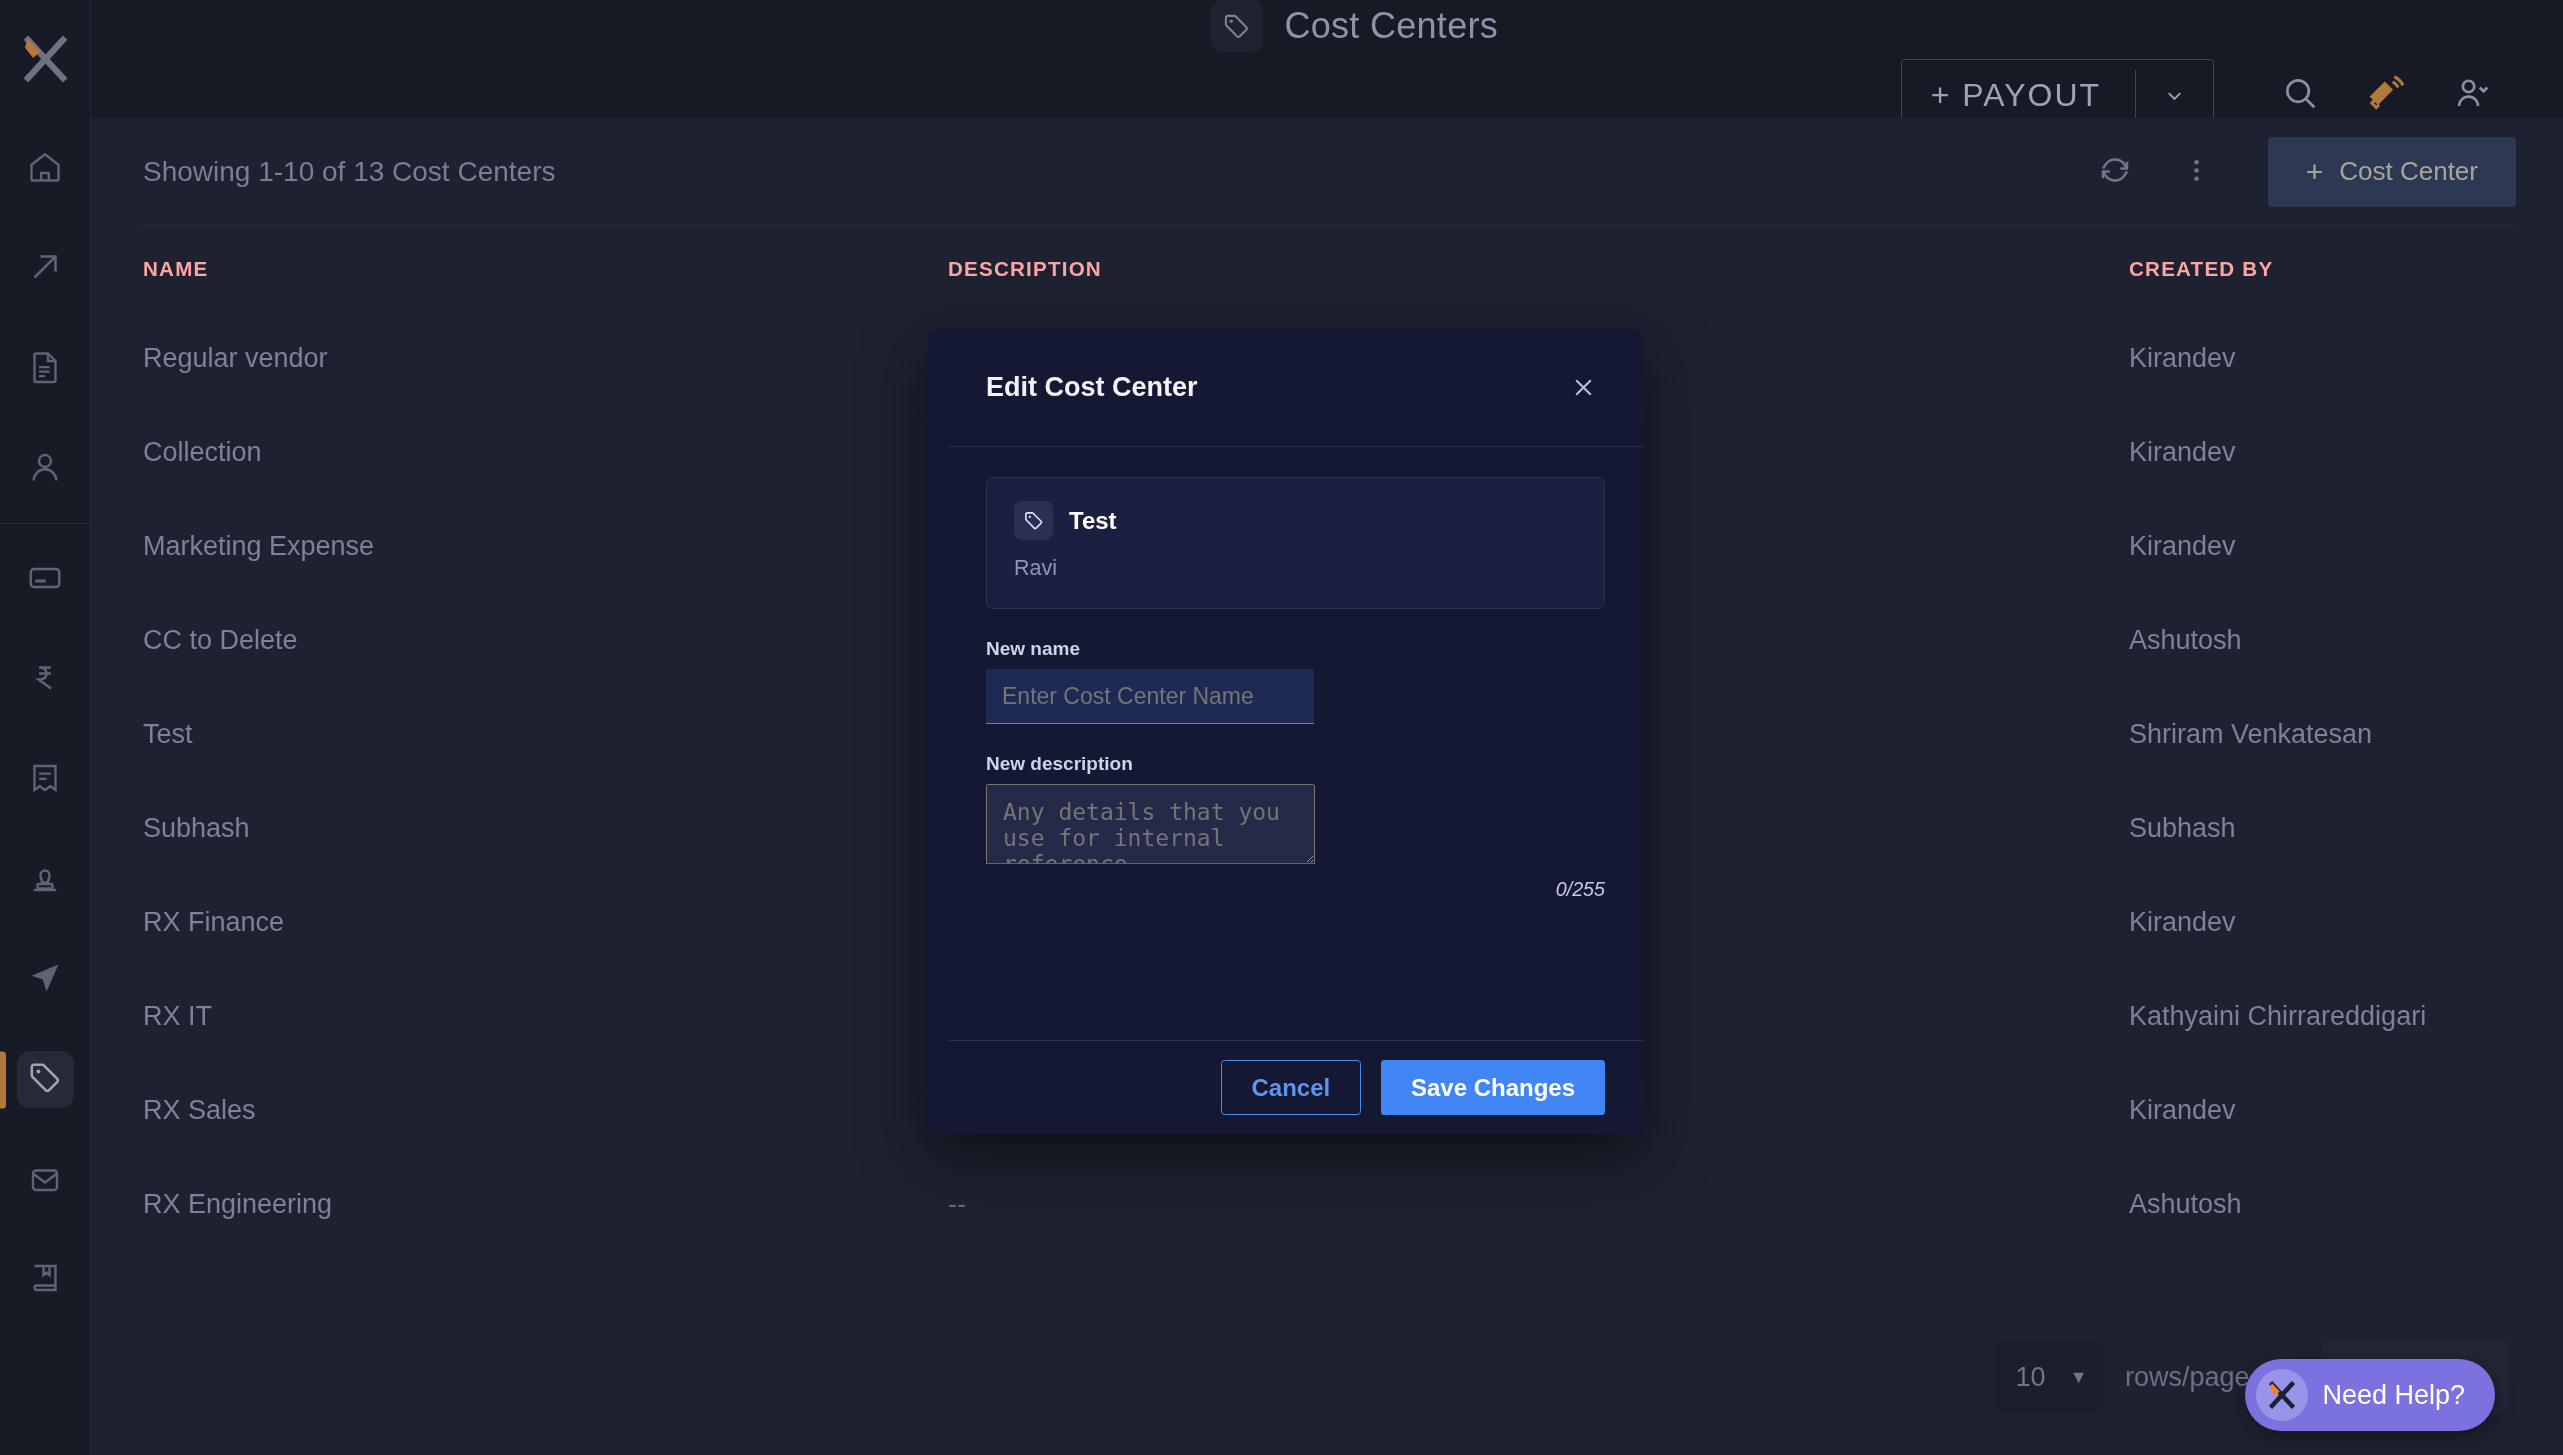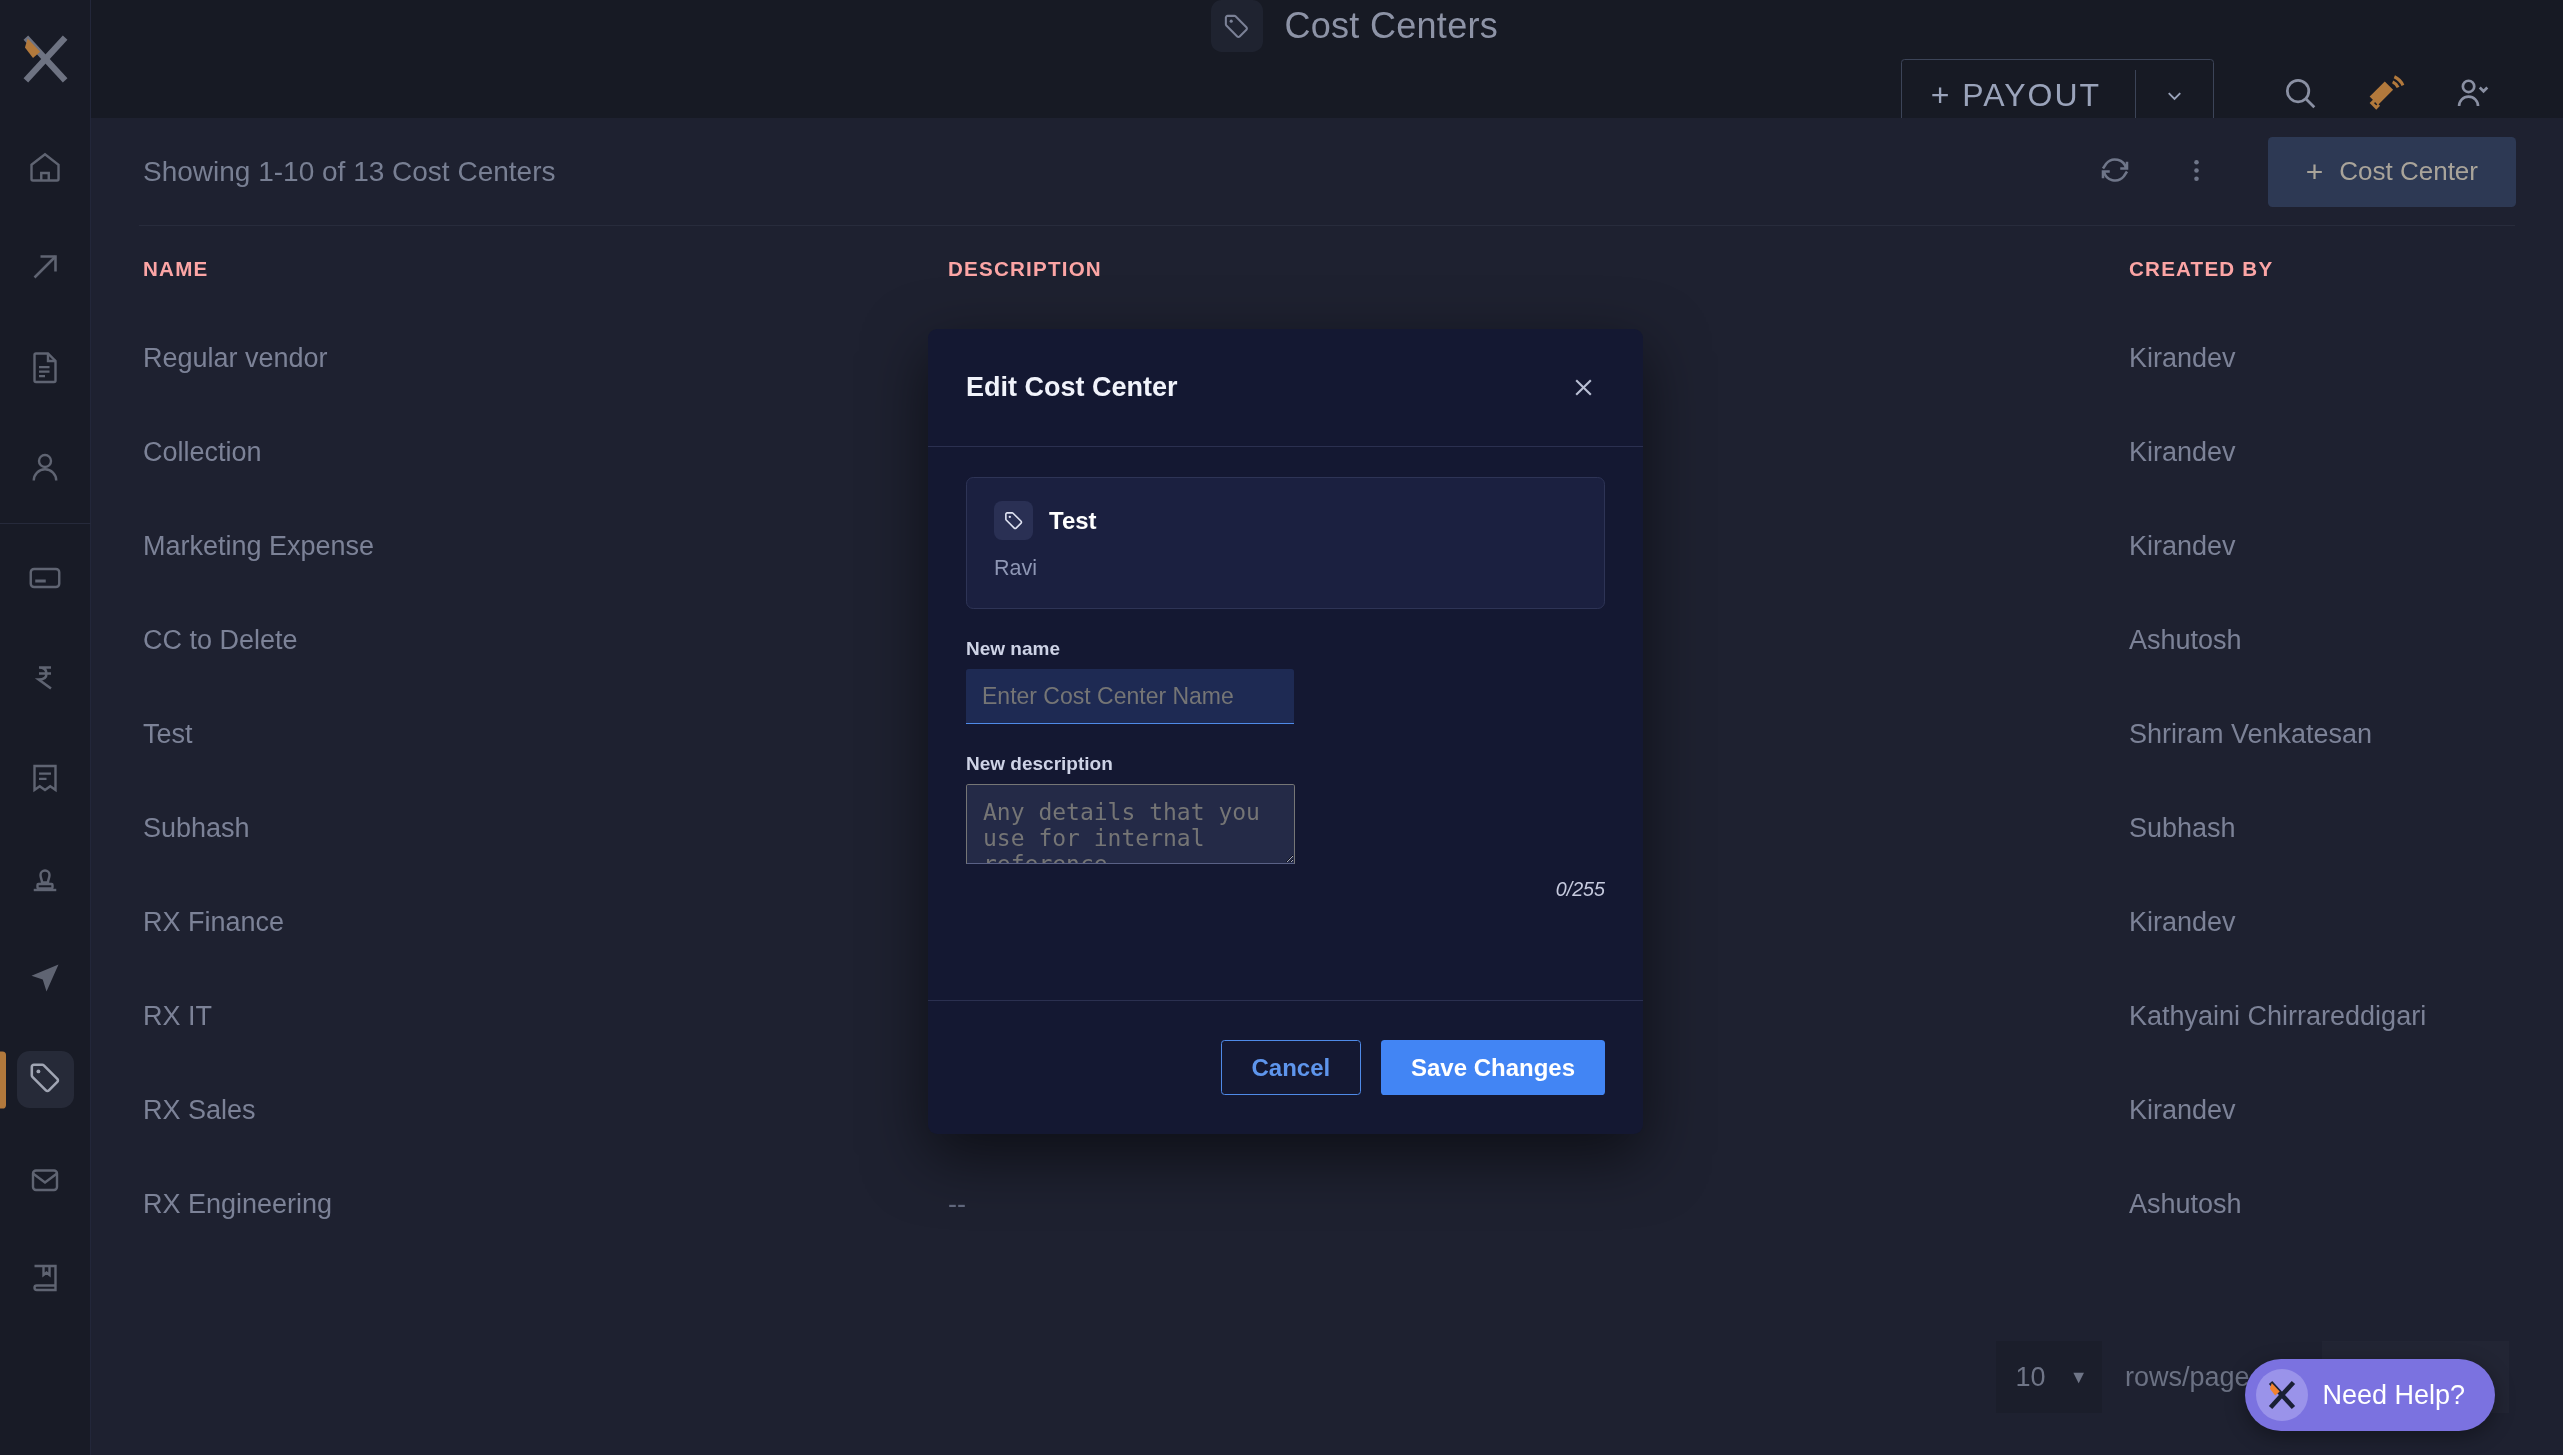--- a/index.html
+++ b/index.html
@@ -205,20 +205,21 @@
   
   .modal {
     position: absolute;
     left: 928px; top: 329px;
     width: 715px; height: 805px;
     background: #141832;
     border-radius: 9px;
     box-shadow: 0 21.5px 63px rgba(0,0,0,.55);
     display: flex; flex-direction: column;
     overflow: hidden;
+    padding-left: 20px;
   }
   .modal-header {
     height: 118px;
     display: flex; align-items: center;
     padding: 0 36px 0 38px;
     border-bottom: 0.9px solid #2b3050;
   }
   .modal-title {
     font-size: 27px; color: #f1f3fb; font-weight: 700;
   }
@@ -272,21 +273,21 @@
   }
   .counter {
     margin-top: 10.7px;
     text-align: right;
     font-size: 19.7px;
     font-style: italic;
     color: #c6cade;
   }
   .modal-footer {
     border-top: 0.9px solid #2b3050;
-    height: 134px;
+    height: 94px;
     display: flex; align-items: center; justify-content: flex-end;
     gap: 19.7px;
     padding: 0 38px;
   }
   .btn-cancel {
     height: 55px;
     border: 0.9px solid #4f8ae8;
     border-radius: 3.6px;
     color: #5e95ec;
     font-size: 24px; font-weight: 700;

